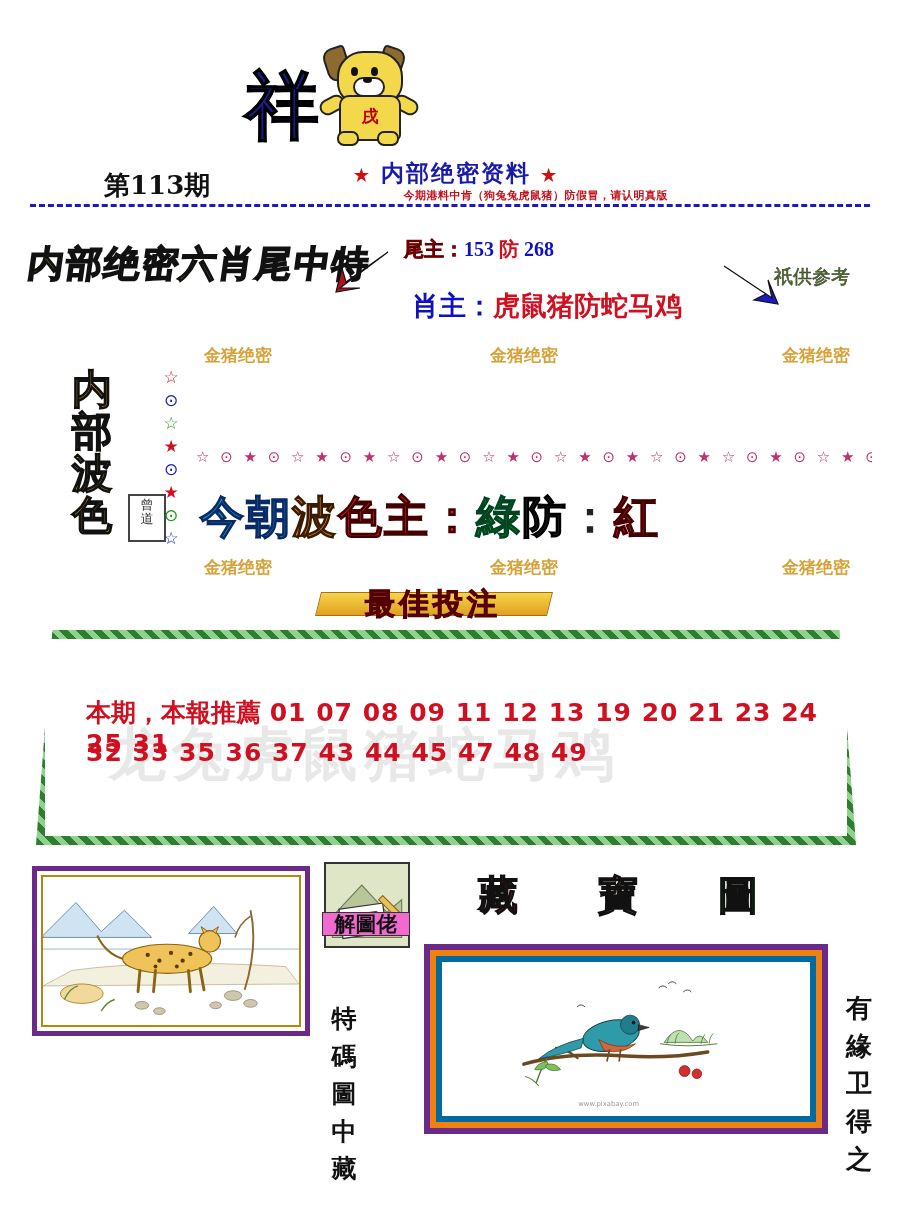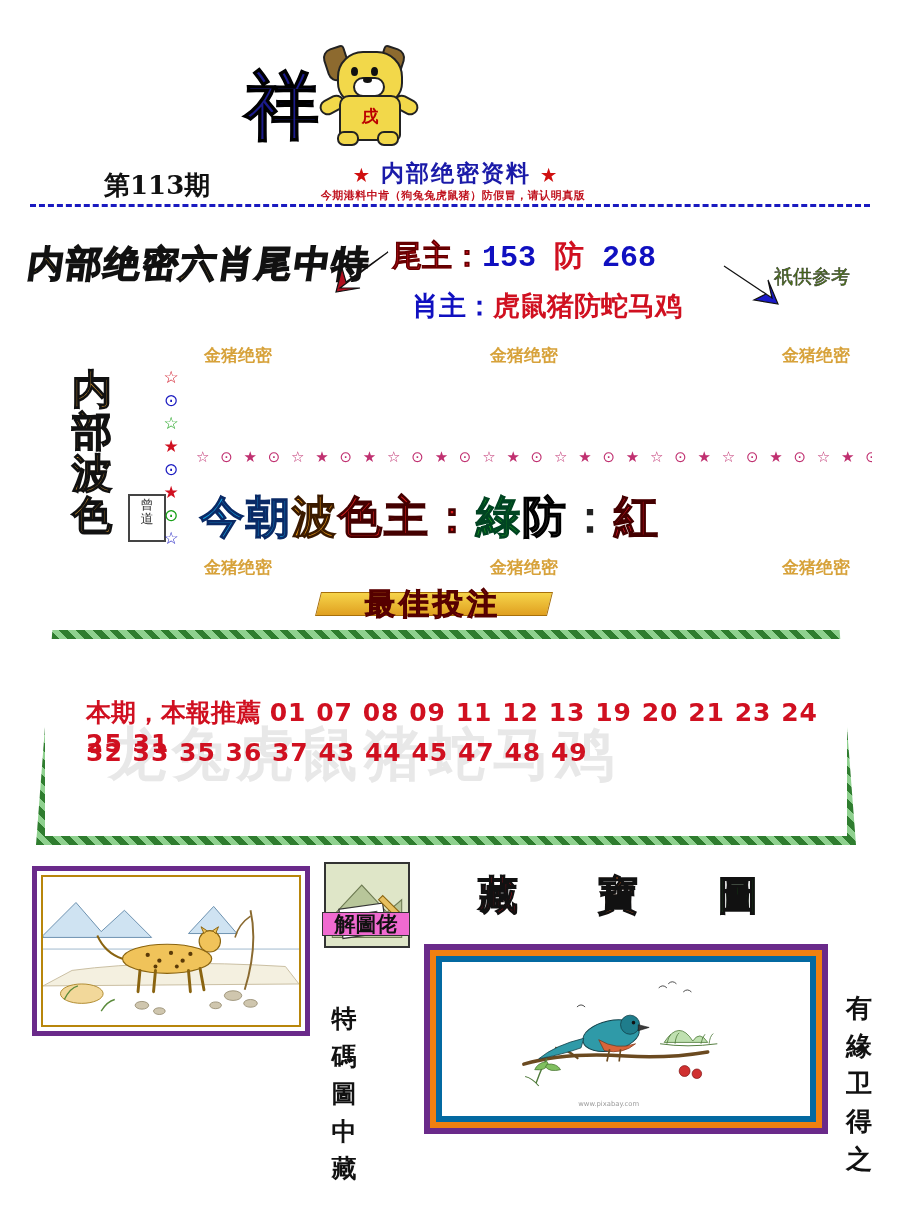--- a/index.html
+++ b/index.html
@@ -91,21 +91,21 @@
     font-family: "DejaVu Serif", "Liberation Serif", serif;
   }
   .banner-title {
     left: 296px; top: 158px; width: 320px; text-align: center;
     font-size: 23px; font-weight: bold; color: #1a1aa8;
     letter-spacing: 2px;
     font-family: "DejaVu Serif", "Liberation Serif", serif;
   }
   .banner-star { color: #d01010; font-size: 17px; }
   .banner-sub {
-    left: 238px; top: 188px; width: 430px; text-align: center;
+    left: 238px; top: 188px; width: 430px; text-align: right;
     font-size: 11px; color: #c0121e; font-weight: bold;
     letter-spacing: 0.5px;
   }
   .dash-rule {
     left: 30px; top: 204px; width: 840px; height: 0;
     border-top: 3px dashed #1a1ac0;
   }
 
   
   .secA-title {
@@ -117,23 +117,23 @@
     font-family: "DejaVu Serif", "Liberation Serif", serif;
     transform: skewX(-8deg);
   }
   .arrow-l {
     left: 330px; top: 248px; width: 62px; height: 46px;
   }
   .arrow-r {
     left: 720px; top: 262px; width: 62px; height: 44px;
   }
   .tail-line {
-    left: 392px; top: 236px;
-    font-size: 30px; font-weight: bold;
-    font-family: Liberation Mono, monospace;
+    left: 404px; top: 236px;
+    font-size: 20px; font-weight: bold;
+    font-family: Liberation Serif, serif;
   }
   .tail-label { color: #d01020; -webkit-text-stroke: 0.6px #600; }
   .tail-nums { color: #1010c0; }
   .tail-fang { color: #d01020; }
   .tail-nums2 { color: #1010c0; }
   .front-line {
     left: 412px; top: 288px;
     font-size: 27px; font-weight: bold;
     font-family: "DejaVu Serif", "Liberation Serif", serif;
   }

